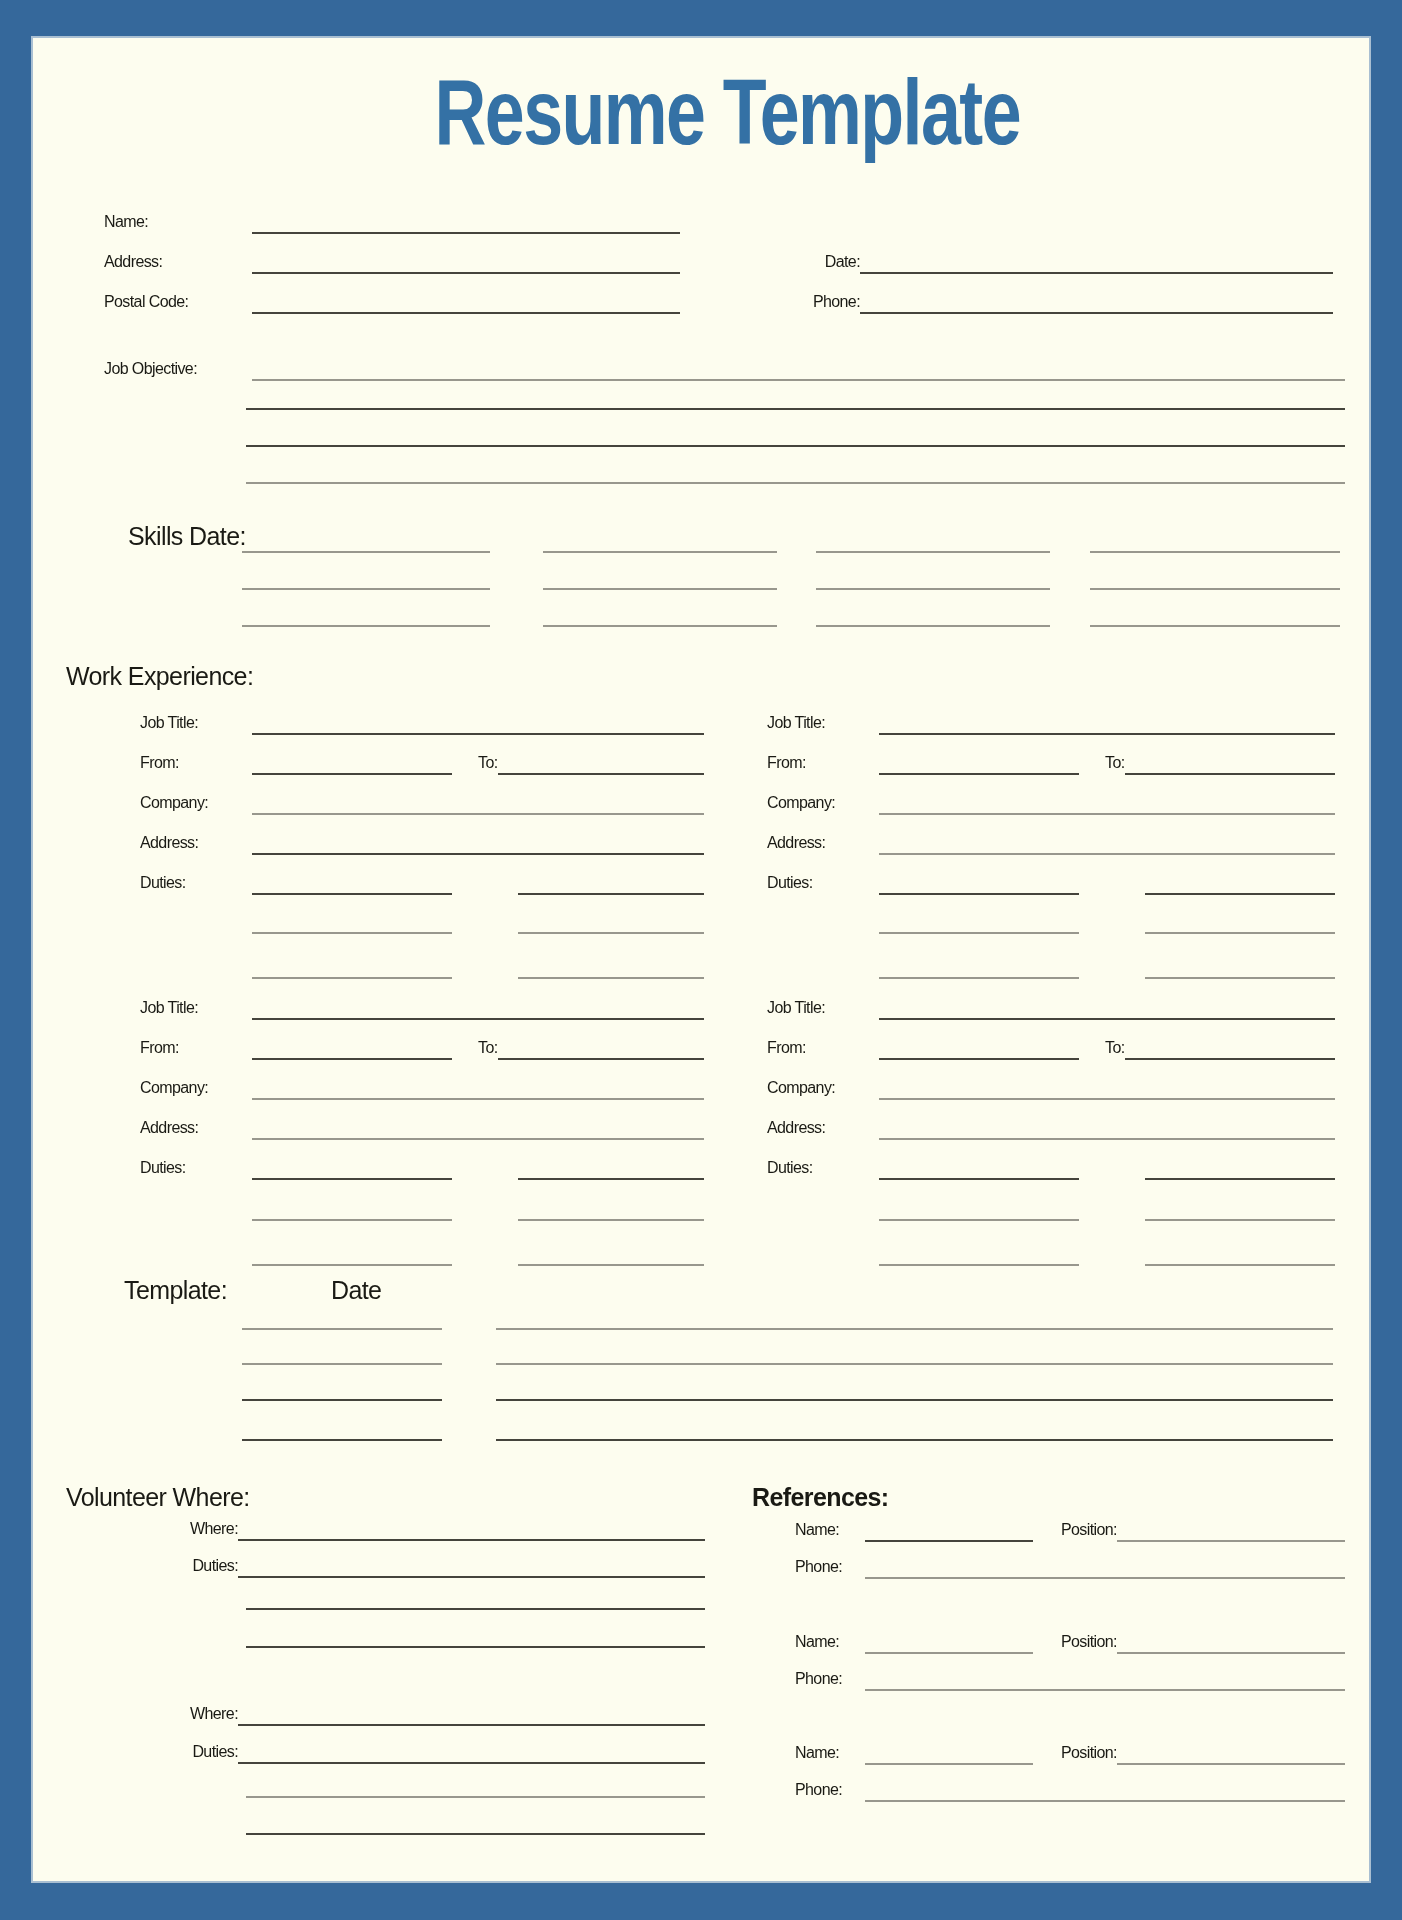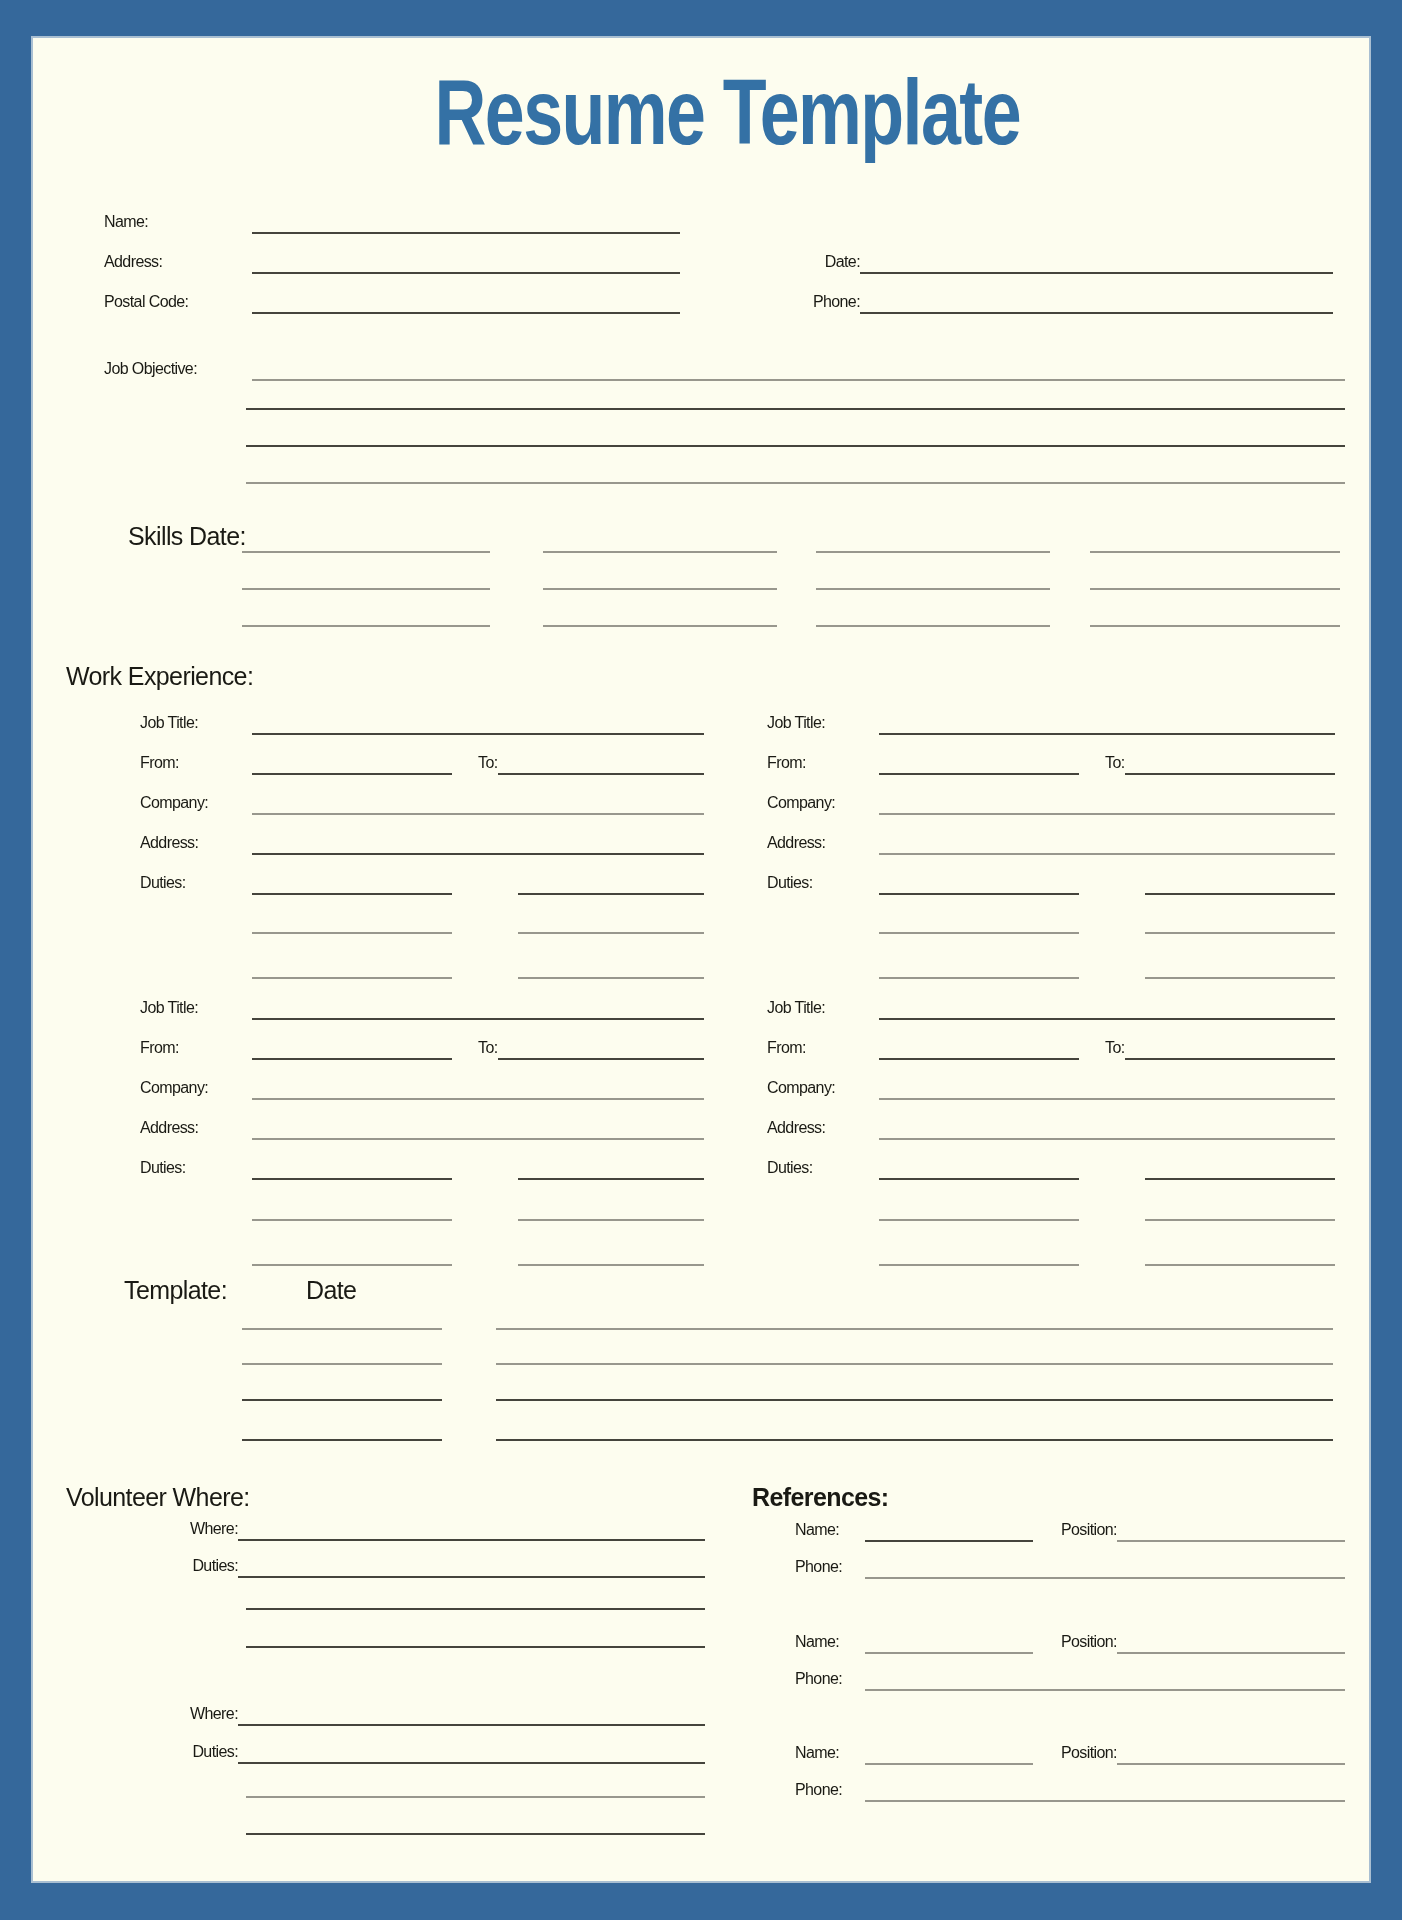--- a/index.html
+++ b/index.html
@@ -199,21 +199,21 @@
         <span class="spacer"></span>
         <span class="ln"></span>
       </div>
       <div class="aln g" style="left:112px;top:228px;width:200px;"></div>
       <div class="aln g" style="left:378px;top:228px;width:190px;"></div>
       <div class="aln g" style="left:112px;top:273px;width:200px;"></div>
       <div class="aln g" style="left:378px;top:273px;width:190px;"></div>
     </div>
 
     <div class="heading" style="left:93px;top:1240px;">Template:</div>
-    <div class="heading" style="left:275px;top:1240px;">Date</div>
+    <div class="heading" style="left:300px;top:1240px;">Date</div>
     <div class="aln g" style="left:211px;top:1292px;width:200px;"></div>
     <div class="aln g" style="left:465px;top:1292px;width:837px;"></div>
     <div class="aln g" style="left:211px;top:1327px;width:200px;"></div>
     <div class="aln g" style="left:465px;top:1327px;width:837px;"></div>
     <div class="aln" style="left:211px;top:1363px;width:200px;"></div>
     <div class="aln" style="left:465px;top:1363px;width:837px;"></div>
     <div class="aln" style="left:211px;top:1403px;width:200px;"></div>
     <div class="aln" style="left:465px;top:1403px;width:837px;"></div>
 
     <div class="heading" style="left:35px;top:1447px;">Volunteer Where:</div>

